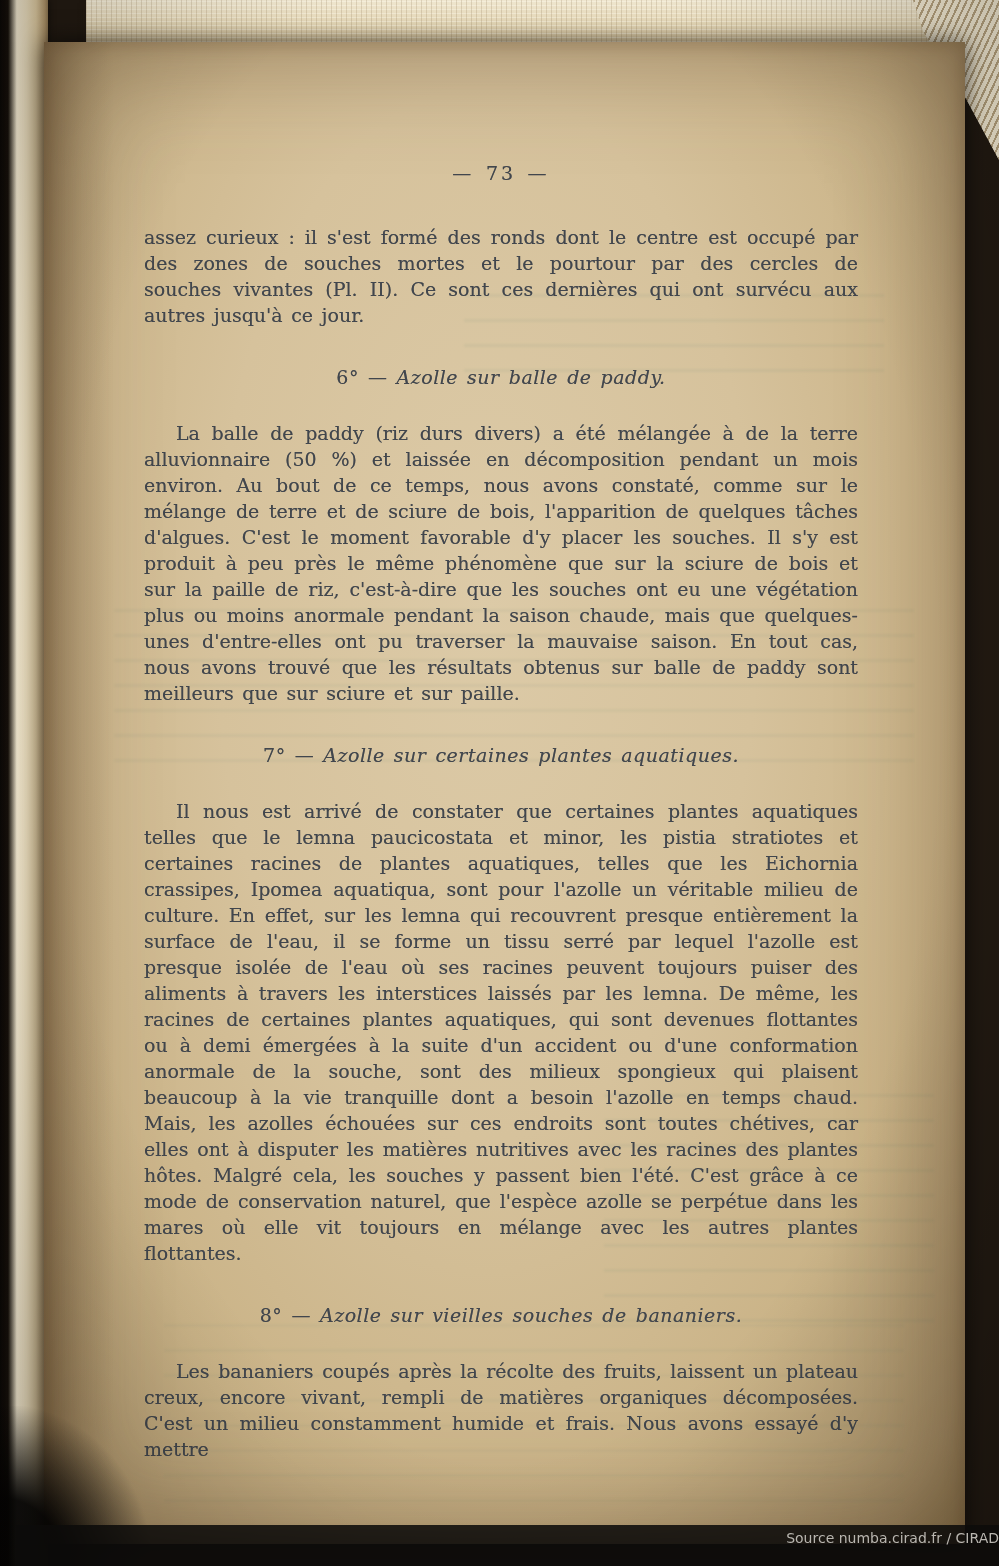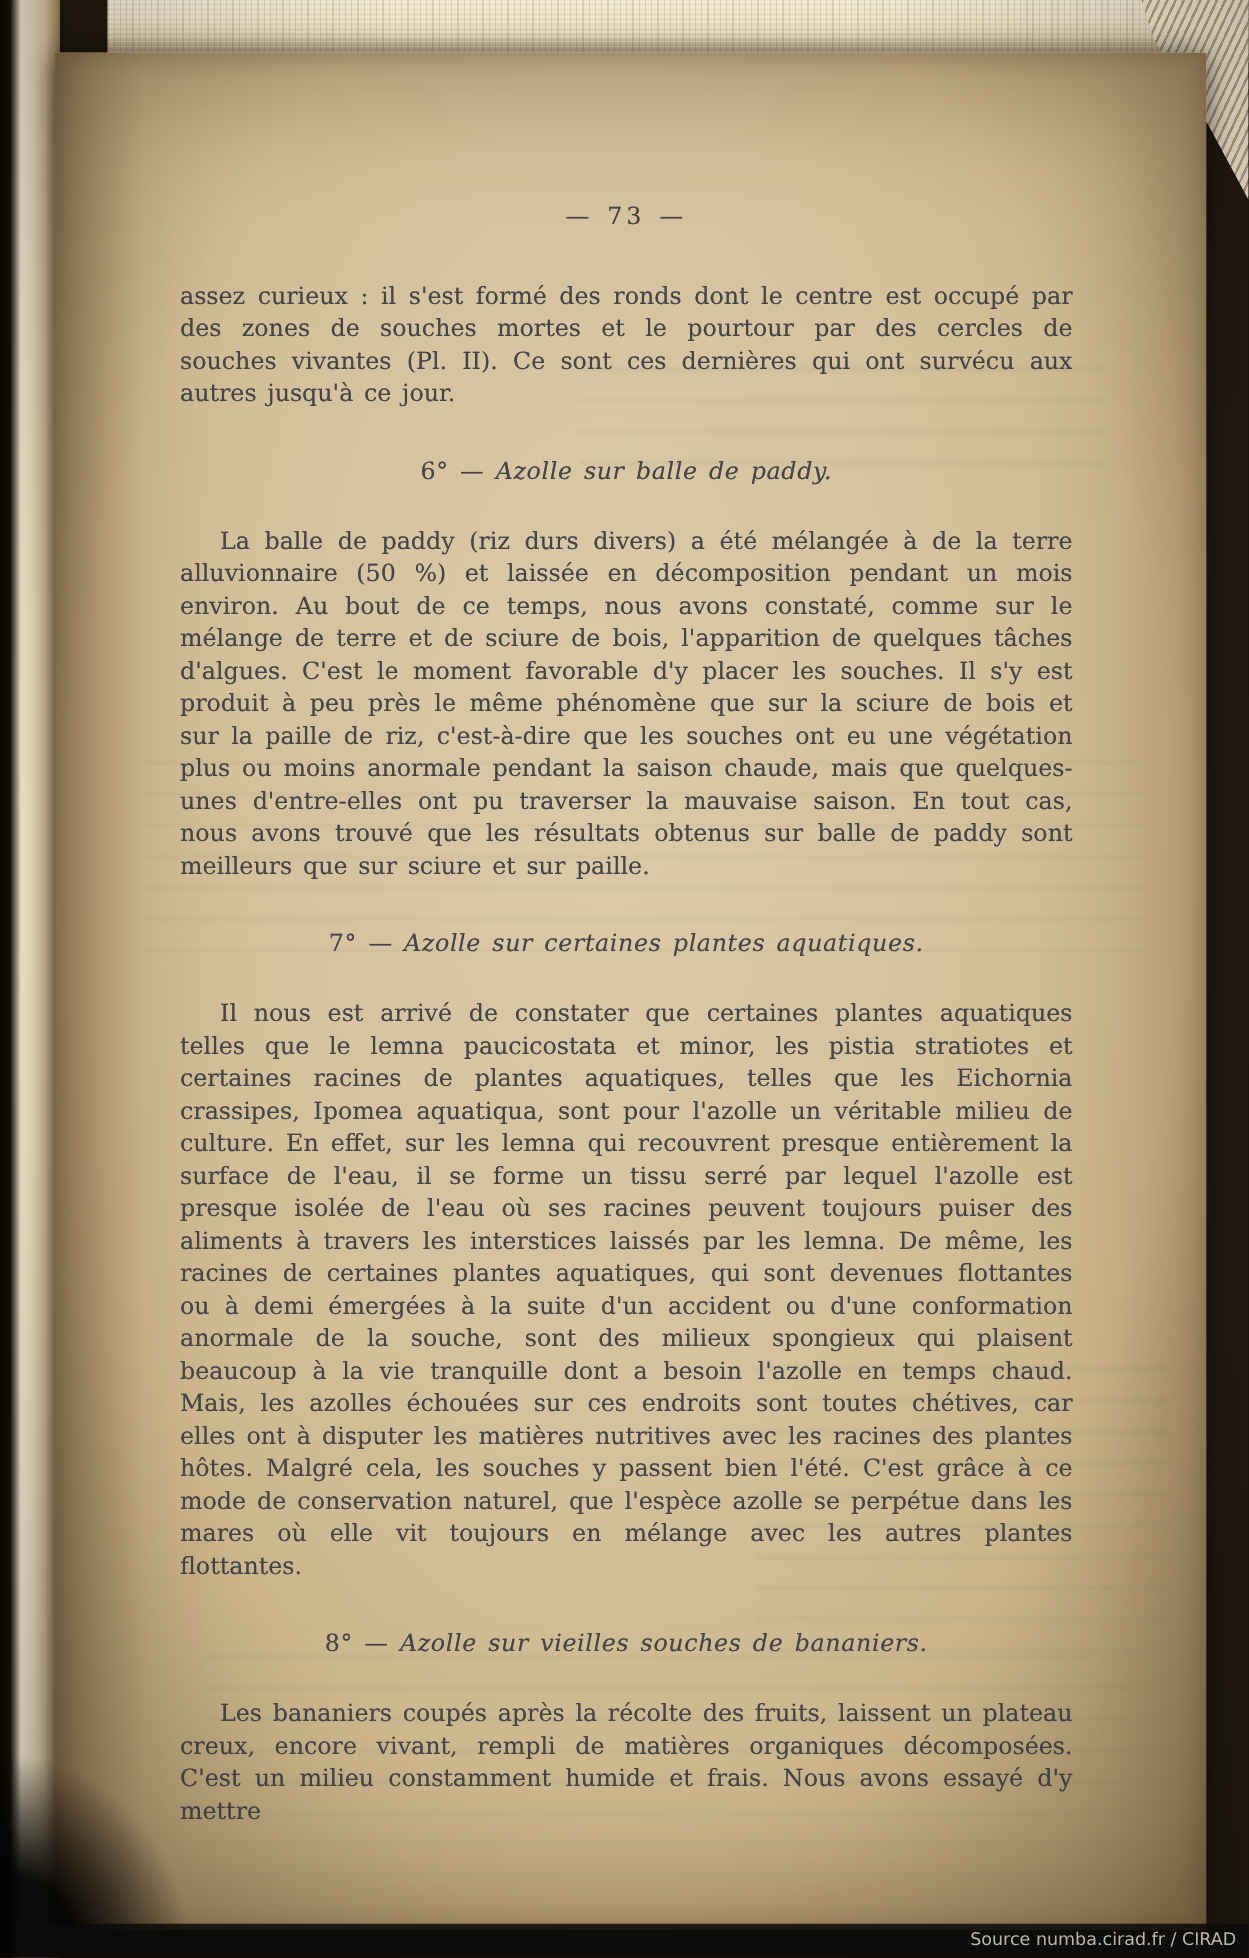--- a/index.html
+++ b/index.html
@@ -81,24 +81,24 @@
   .heading .htitle{font-style:italic;}
   .para{margin:0;}
   .para.indent{text-indent:32px;}
   
   .vignette{
     position:absolute;inset:0;pointer-events:none;
     background:radial-gradient(ellipse at 50% 45%, rgba(0,0,0,0) 62%, rgba(0,0,0,.22) 100%);
   }
   
   .footer{
-    position:absolute;left:16px;right:0;bottom:0;height:27px;
+    position:absolute;left:16px;right:0;bottom:0;height:41px;
     background:rgba(12,11,10,.88);
     color:#b9b6b0;font-family:"DejaVu Sans","Liberation Sans",sans-serif;
-    font-size:14px;line-height:27px;text-align:right;padding-right:10px;box-sizing:border-box;
+    font-size:14px;line-height:27px;text-align:right;box-sizing:border-box;
   }
 </style>
 </head>
 <body>
 
 <div class="scan">
   <div class="top-edge"></div>
   <div class="corner-stack"></div>
   <div class="spine"></div>
   <div class="left-edge"></div>

